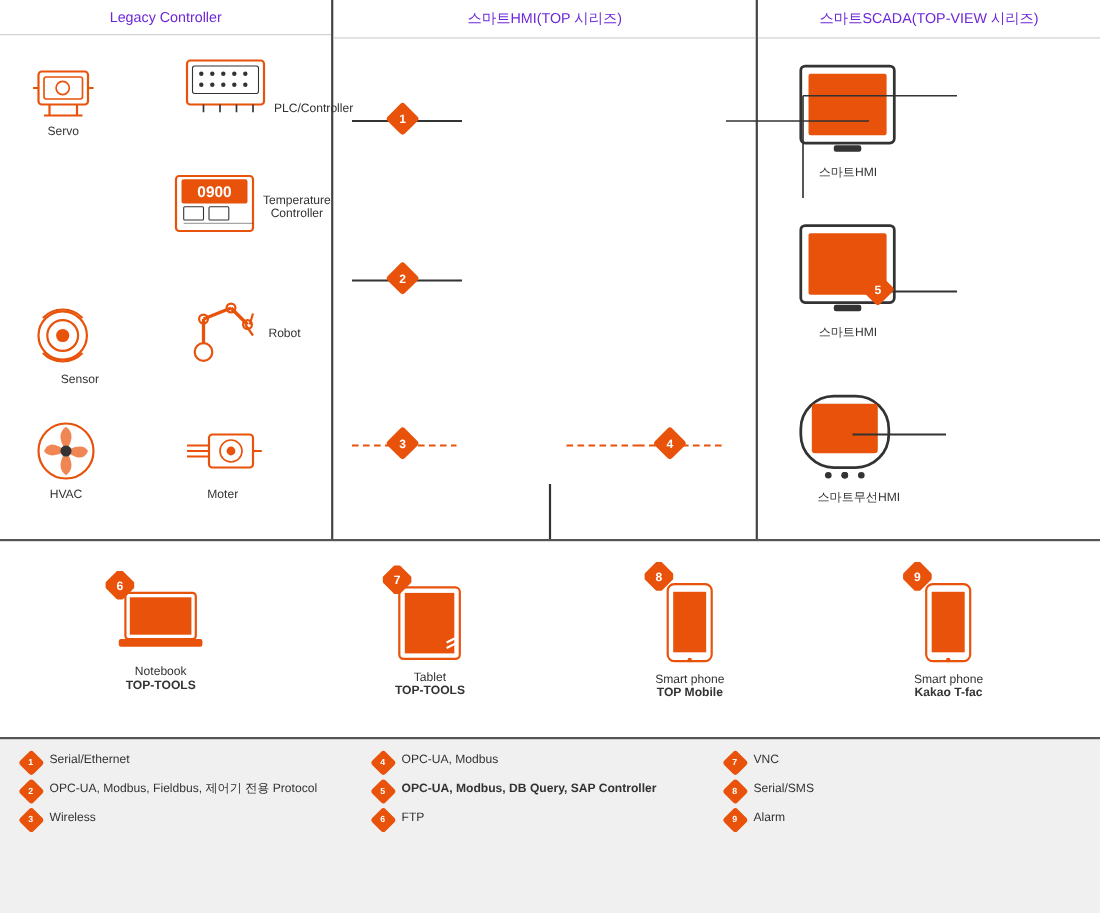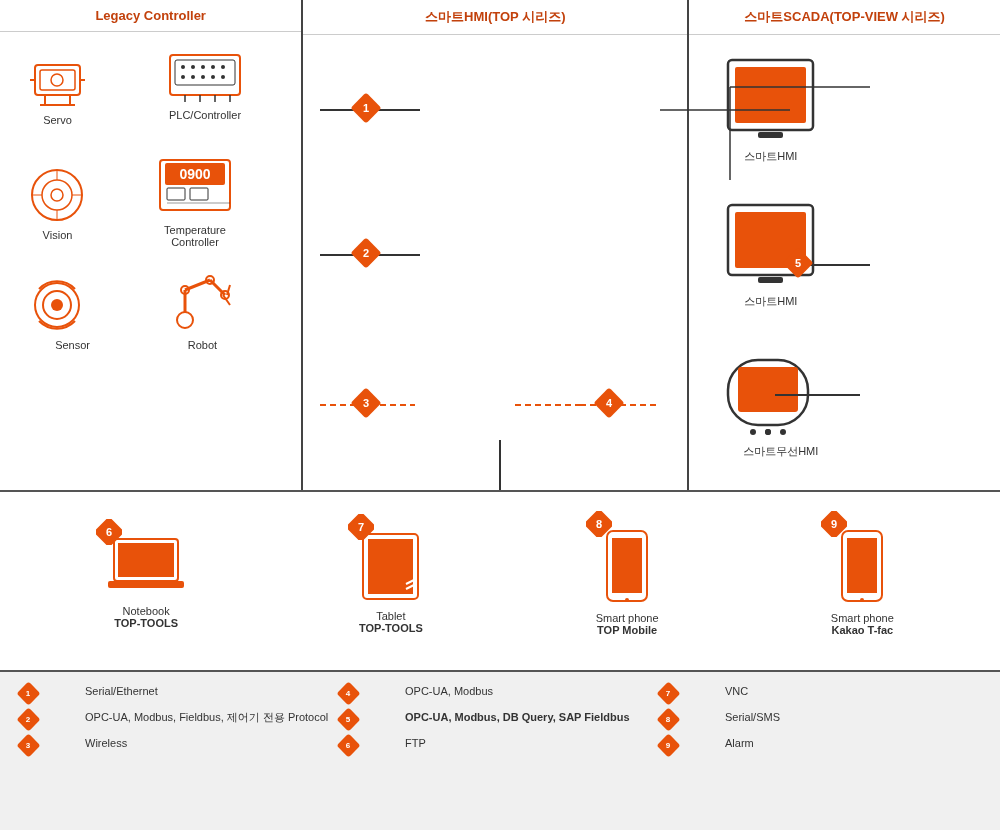--- a/index.html
+++ b/index.html
@@ -11,49 +11,49 @@
     
     svg { display: block; }
 
     .full-page { position: relative; width: 1000px; height: 830px; }
     .top-area { width: 1000px; height: 490px; position: relative; display: flex; }
 
     .section-legacy { width: 323px; height: 490px; border-right: 2px solid #444; position: relative; }
     .section-hmi { width: 411px; height: 490px; border-right: 2px solid #444; position: relative; }
     .section-scada { width: 331px; height: 490px; position: relative; }
 
-    .section-title { text-align: center; font-size: 13px; font-weight: bold; color: #c2410c; padding: 8px 0; border-bottom: 1px solid #ccc; }
+    .section-title { text-align: center; font-size: 13px; font-weight: normal; color: #6d28d9; padding: 8px 0; border-bottom: 1px solid #ccc; }
 
     
     .servo-pos { position: absolute; left: 25px; top: 55px; display: flex; flex-direction: column; align-items: center; gap: 4px; }
-    .plc-pos { position: absolute; left: 165px; top: 50px; display: flex; flex-direction: column; align-items: center; gap: 4px; }
+    .plc-pos { position: absolute; left: 165px; top: 50px; display: flex; flex-direction: row; align-items: flex-end; gap: 4px; }
     .vision-pos { position: absolute; left: 25px; top: 165px; display: flex; flex-direction: column; align-items: center; gap: 4px; }
-    .temp-pos { position: absolute; left: 155px; top: 155px; display: flex; flex-direction: column; align-items: center; gap: 4px; }
+    .temp-pos { position: absolute; left: 155px; top: 155px; display: flex; flex-direction: row; align-items: center; gap: 4px; }
     .sensor-pos { position: absolute; left: 25px; top: 275px; display: flex; flex-direction: column; align-items: flex-end; gap: 4px; }
-    .robot-pos { position: absolute; left: 165px; top: 270px; display: flex; flex-direction: column; align-items: center; gap: 4px; }
+    .robot-pos { position: absolute; left: 165px; top: 270px; display: flex; flex-direction: row; align-items: center; gap: 4px; }
     .hvac-pos { position: absolute; left: 25px; top: 380px; display: flex; flex-direction: column; align-items: center; gap: 4px; }
     .moter-pos { position: absolute; left: 165px; top: 380px; display: flex; flex-direction: column; align-items: center; gap: 4px; }
 
     .dev-label { font-size: 11px; color: #333; text-align: center; }
 
     
     .smartHMI-1 { position: absolute; left: 420px; top: 55px; display: flex; flex-direction: column; align-items: center; gap: 4px; }
     .smartHMI-2 { position: absolute; left: 420px; top: 200px; display: flex; flex-direction: column; align-items: center; gap: 4px; }
     .smartWireless { position: absolute; left: 415px; top: 355px; display: flex; flex-direction: column; align-items: flex-end; gap: 4px; }
 
     
     .bottom-area { width: 1000px; height: 180px; background: #fff; border-top: 2px solid #555; display: flex; align-items: center; justify-content: space-around; padding: 0 20px; }
 
     
     .legend-area { width: 1000px; height: 160px; background: #f0f0f0; border-top: 2px solid #555; padding: 12px 20px; display: grid; grid-template-columns: 1fr 1fr 1fr; gap: 0; }
     .legend-col { display: flex; flex-direction: column; gap: 8px; }
     .leg-row { display: flex; align-items: flex-start; gap: 8px; font-size: 11px; }
     .leg-badge { width: 17px; height: 17px; background: #E8520A; border-radius: 3px; transform: rotate(45deg); display: flex; align-items: center; justify-content: center; flex-shrink: 0; margin-top: 1px; }
     .leg-badge span { transform: rotate(-45deg); color: #fff; font-size: 8px; font-weight: bold; line-height: 1; }
-    .leg-text { color: #333; line-height: 1.4; margin-left: 40px; }
+    .leg-text { color: #333; line-height: 1.4; }
 
     
     .connections-svg { position: absolute; top: 0; left: 0; width: 1000px; height: 490px; pointer-events: none; }
   </style>
 </head>
 <body>
 
 <div class="full-page">
 
   <div class="top-area">
@@ -91,32 +91,20 @@
           <circle cx="48" cy="27" r="2" fill="#333"></circle>
           <circle cx="58" cy="27" r="2" fill="#333"></circle>
           <line x1="20" y1="45" x2="20" y2="52" stroke="#333" stroke-width="1.5"></line>
           <line x1="35" y1="45" x2="35" y2="52" stroke="#333" stroke-width="1.5"></line>
           <line x1="50" y1="45" x2="50" y2="52" stroke="#333" stroke-width="1.5"></line>
           <line x1="65" y1="45" x2="65" y2="52" stroke="#333" stroke-width="1.5"></line>
         </svg>
         <span class="dev-label">PLC/Controller</span>
       </div>
 
-      <div class="vision-pos">
-        <svg width="65" height="60" viewBox="0 0 65 60">
-          <circle cx="32" cy="30" r="25" fill="none" stroke="#E8520A" stroke-width="2"></circle>
-          <circle cx="32" cy="30" r="15" fill="none" stroke="#E8520A" stroke-width="1.5"></circle>
-          <circle cx="32" cy="30" r="6" fill="none" stroke="#E8520A" stroke-width="1.5"></circle>
-          <line x1="7" y1="30" x2="17" y2="30" stroke="#E8520A" stroke-width="1"></line>
-          <line x1="47" y1="30" x2="57" y2="30" stroke="#E8520A" stroke-width="1"></line>
-          <line x1="32" y1="5" x2="32" y2="15" stroke="#E8520A" stroke-width="1"></line>
-          <line x1="32" y1="45" x2="32" y2="55" stroke="#E8520A" stroke-width="1"></line>
-        </svg>
-        <span class="dev-label">Vision</span>
-      </div>
 
       <div class="temp-pos">
         <svg width="80" height="65" viewBox="0 0 80 65">
           <rect x="5" y="5" width="70" height="50" rx="3" fill="none" stroke="#E8520A" stroke-width="2"></rect>
           <rect x="10" y="8" width="60" height="22" rx="2" fill="#E8520A"></rect>
           <text x="40" y="24" text-anchor="middle" fill="white" font-size="14" font-weight="bold">0900</text>
           <rect x="12" y="33" width="18" height="12" rx="1" fill="none" stroke="#333" stroke-width="1"></rect>
           <rect x="35" y="33" width="18" height="12" rx="1" fill="none" stroke="#333" stroke-width="1"></rect>
           <line x1="12" y1="48" x2="75" y2="48" stroke="#333" stroke-width="0.5"></line>
         </svg>
@@ -144,21 +132,45 @@
           <line x1="45" y1="10" x2="60" y2="25" stroke="#E8520A" stroke-width="3"></line>
           <circle cx="20" cy="20" r="4" fill="none" stroke="#E8520A" stroke-width="2"></circle>
           <circle cx="45" cy="10" r="4" fill="none" stroke="#E8520A" stroke-width="2"></circle>
           <circle cx="60" cy="25" r="4" fill="none" stroke="#E8520A" stroke-width="2"></circle>
           <line x1="58" y1="25" x2="65" y2="35" stroke="#E8520A" stroke-width="2"></line>
           <line x1="62" y1="25" x2="65" y2="15" stroke="#E8520A" stroke-width="2"></line>
         </svg>
         <span class="dev-label">Robot</span>
       </div>
 
-
+      <div class="hvac-pos">
+        <svg width="70" height="60" viewBox="0 0 70 60">
+          <circle cx="35" cy="30" r="25" fill="none" stroke="#E8520A" stroke-width="2"></circle>
+
+          <path d="M35 30 Q25 15 35 8 Q45 15 35 30" fill="#E8520A" opacity="0.7"></path>
+          <path d="M35 30 Q50 22 55 30 Q50 42 35 30" fill="#E8520A" opacity="0.7"></path>
+          <path d="M35 30 Q45 45 35 52 Q25 45 35 30" fill="#E8520A" opacity="0.7"></path>
+          <path d="M35 30 Q20 38 15 30 Q20 18 35 30" fill="#E8520A" opacity="0.7"></path>
+          <circle cx="35" cy="30" r="5" fill="#333"></circle>
+        </svg>
+        <span class="dev-label">HVAC</span>
+      </div>
+
+      <div class="moter-pos">
+        <svg width="75" height="60" viewBox="0 0 75 60">
+          <rect x="25" y="15" width="40" height="30" rx="3" fill="none" stroke="#E8520A" stroke-width="2"></rect>
+          <circle cx="45" cy="30" r="10" fill="none" stroke="#E8520A" stroke-width="1.5"></circle>
+          <line x1="5" y1="25" x2="25" y2="25" stroke="#E8520A" stroke-width="2"></line>
+          <line x1="5" y1="30" x2="25" y2="30" stroke="#E8520A" stroke-width="2"></line>
+          <line x1="5" y1="35" x2="25" y2="35" stroke="#E8520A" stroke-width="2"></line>
+          <circle cx="45" cy="30" r="4" fill="#E8520A"></circle>
+          <line x1="65" y1="30" x2="73" y2="30" stroke="#E8520A" stroke-width="2"></line>
+        </svg>
+        <span class="dev-label">Moter</span>
+      </div>
     </div>
 
     <div class="section-hmi">
       <div class="section-title">스마트HMI(TOP 시리즈)</div>
 
       <div class="smartHMI-1">
         <svg width="95" height="90" viewBox="0 0 95 90">
           <rect x="5" y="5" width="85" height="70" rx="4" fill="none" stroke="#333" stroke-width="2.5"></rect>
           <rect x="12" y="12" width="71" height="56" rx="2" fill="#E8520A"></rect>
           <rect x="35" y="77" width="25" height="6" rx="2" fill="#333"></rect>
@@ -354,21 +366,21 @@
       <div class="leg-row">
         <div class="leg-badge">
             <span>4</span>
           </div>
         <span class="leg-text">OPC-UA, Modbus</span>
       </div>
       <div class="leg-row">
         <div class="leg-badge">
             <span>5</span>
           </div>
-        <span class="leg-text"><strong>OPC-UA, Modbus, DB Query, SAP Fieldbus</strong></span>
+        <span class="leg-text"><strong>OPC-UA, Modbus, DB Query, SAP Controller</strong></span>
       </div>
       <div class="leg-row">
         <div class="leg-badge">
             <span>6</span>
           </div>
         <span class="leg-text">FTP</span>
       </div>
     </div>
     <div class="legend-col">
       <div class="leg-row">

